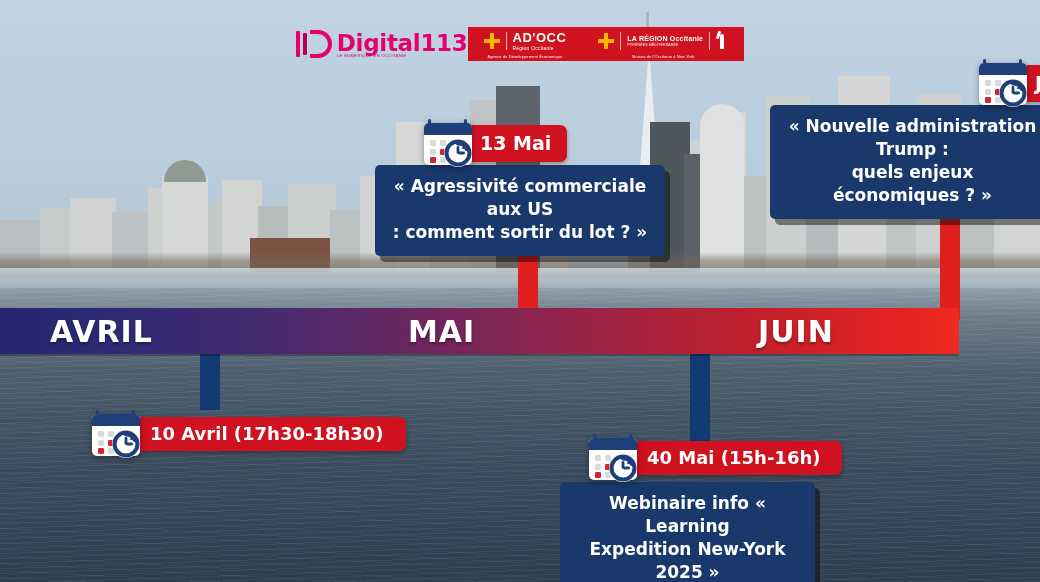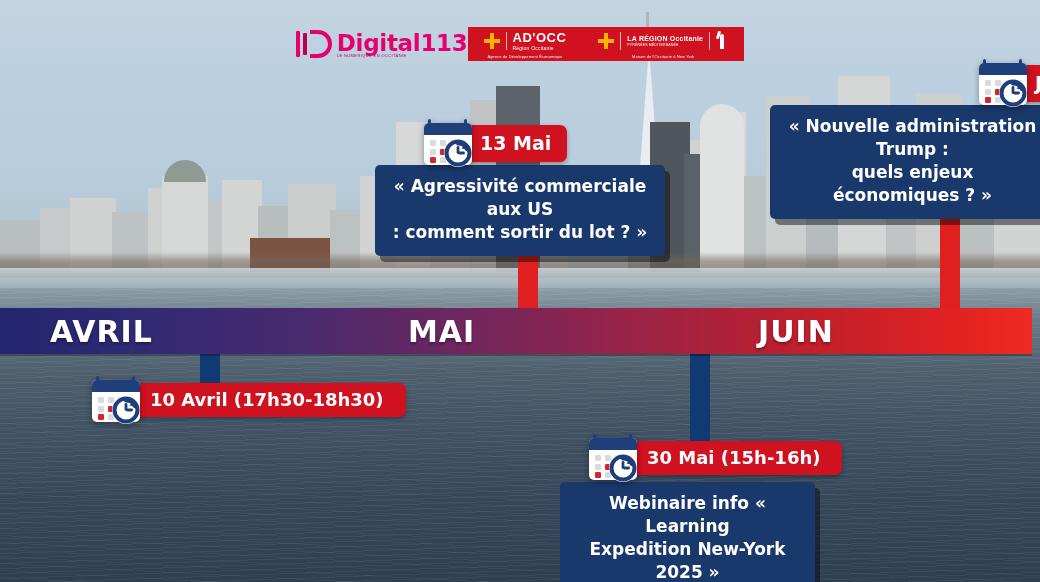--- a/index.html
+++ b/index.html
@@ -81,21 +81,21 @@
     content:"";position:absolute;left:4px;top:3px;width:4px;height:15px;
     background:#fff;border-radius:2px 2px 0 0;
   }
   .lady:after{
     content:"";position:absolute;left:1px;top:0;width:3px;height:8px;
     background:#fff;transform:rotate(18deg);border-radius:1px;
   }
 
   
   .timeline {
-    position:absolute; left:0; top:308px; width:1032px; height:46px;
+    position:absolute; left:0; top:308px; width:959px; height:46px;
     background:linear-gradient(90deg,#23256e 0%,#2e2a73 12%,#4a2a6e 30%,#74265c 47%,#9e2344 63%,#c01f2c 78%,#e02222 92%,#ef2a22 100%);
     z-index:22;
     box-shadow:0 2px 0 rgba(0,0,0,.28);
   }
   .timeline .month {
     position:absolute; top:50%; transform:translateY(-50%);
     color:#fff; font-weight:bold; font-size:30px; letter-spacing:1px;
     font-family:"DejaVu Sans", sans-serif;
     text-shadow:0 2px 3px rgba(0,0,0,.35);
   }
@@ -303,21 +303,21 @@
           <rect x="36.6" y="31" width="2.8" height="8" rx="1.4" fill="#1f3f7a"></rect>
           <rect x="38" y="36.6" width="7" height="2.8" rx="1.4" fill="#1f3f7a"></rect>
         </svg>
       </div>
       <div class="date-pill">13 Mai</div>
     </div>
     <div class="title-box" style="width:290px; margin-top:-6px;">« Agressivité commerciale aux US
 : comment sortir du lot ? »</div>
   </div>
 
-  <div class="event" style="left:38px; top:372px;">
+  <div class="event" style="left:38px; top:406px;">
     <div class="badge-row" style="margin-left:50px;">
       <div class="cal-icon">
         <svg viewBox="0 0 56 56" width="56" height="56">
           <rect x="8" y="4" width="3" height="8" rx="1.5" fill="#1f3f7a"></rect>
           <rect x="44" y="4" width="3" height="8" rx="1.5" fill="#1f3f7a"></rect>
           <rect x="4" y="8" width="48" height="42" rx="5" fill="#ffffff"></rect>
           <path d="M4 13a5 5 0 0 1 5-5h38a5 5 0 0 1 5 5v7H4z" fill="#1f3f7a"></path>
           <g fill="#d8dade">
             <rect x="10" y="25" width="6" height="6" rx="1.2"></rect>
             <rect x="20" y="25" width="6" height="6" rx="1.2"></rect>
@@ -361,19 +361,19 @@
           <rect x="20" y="34" width="6" height="6" rx="1.2" fill="#d8232a"></rect>
           <rect x="10" y="42" width="6" height="6" rx="1.2" fill="#d8232a"></rect>
           <circle cx="38" cy="38" r="14" fill="#ffffff"></circle>
           <circle cx="38" cy="38" r="11.5" fill="none" stroke="#1f3f7a" stroke-width="4"></circle>
           <path d="M38 28.5 A10 10 0 0 1 47 34" fill="none" stroke="#1f3f7a" stroke-width="4" stroke-linecap="round"></path>
           <path d="M46.5 28 L48.5 35 L41.5 33.5 Z" fill="#1f3f7a"></path>
           <rect x="36.6" y="31" width="2.8" height="8" rx="1.4" fill="#1f3f7a"></rect>
           <rect x="38" y="36.6" width="7" height="2.8" rx="1.4" fill="#1f3f7a"></rect>
         </svg>
       </div>
-      <div class="date-pill small">30 Mai (15h-16h)</div>
+      <div class="date-pill small">40 Mai (15h-16h)</div>
     </div>
     <div class="title-box" style="width:255px; margin-top:-4px;">Webinaire info « Learning
 Expedition New-York 2025  »</div>
   </div>
 
 </div>
 
 </body></html>

